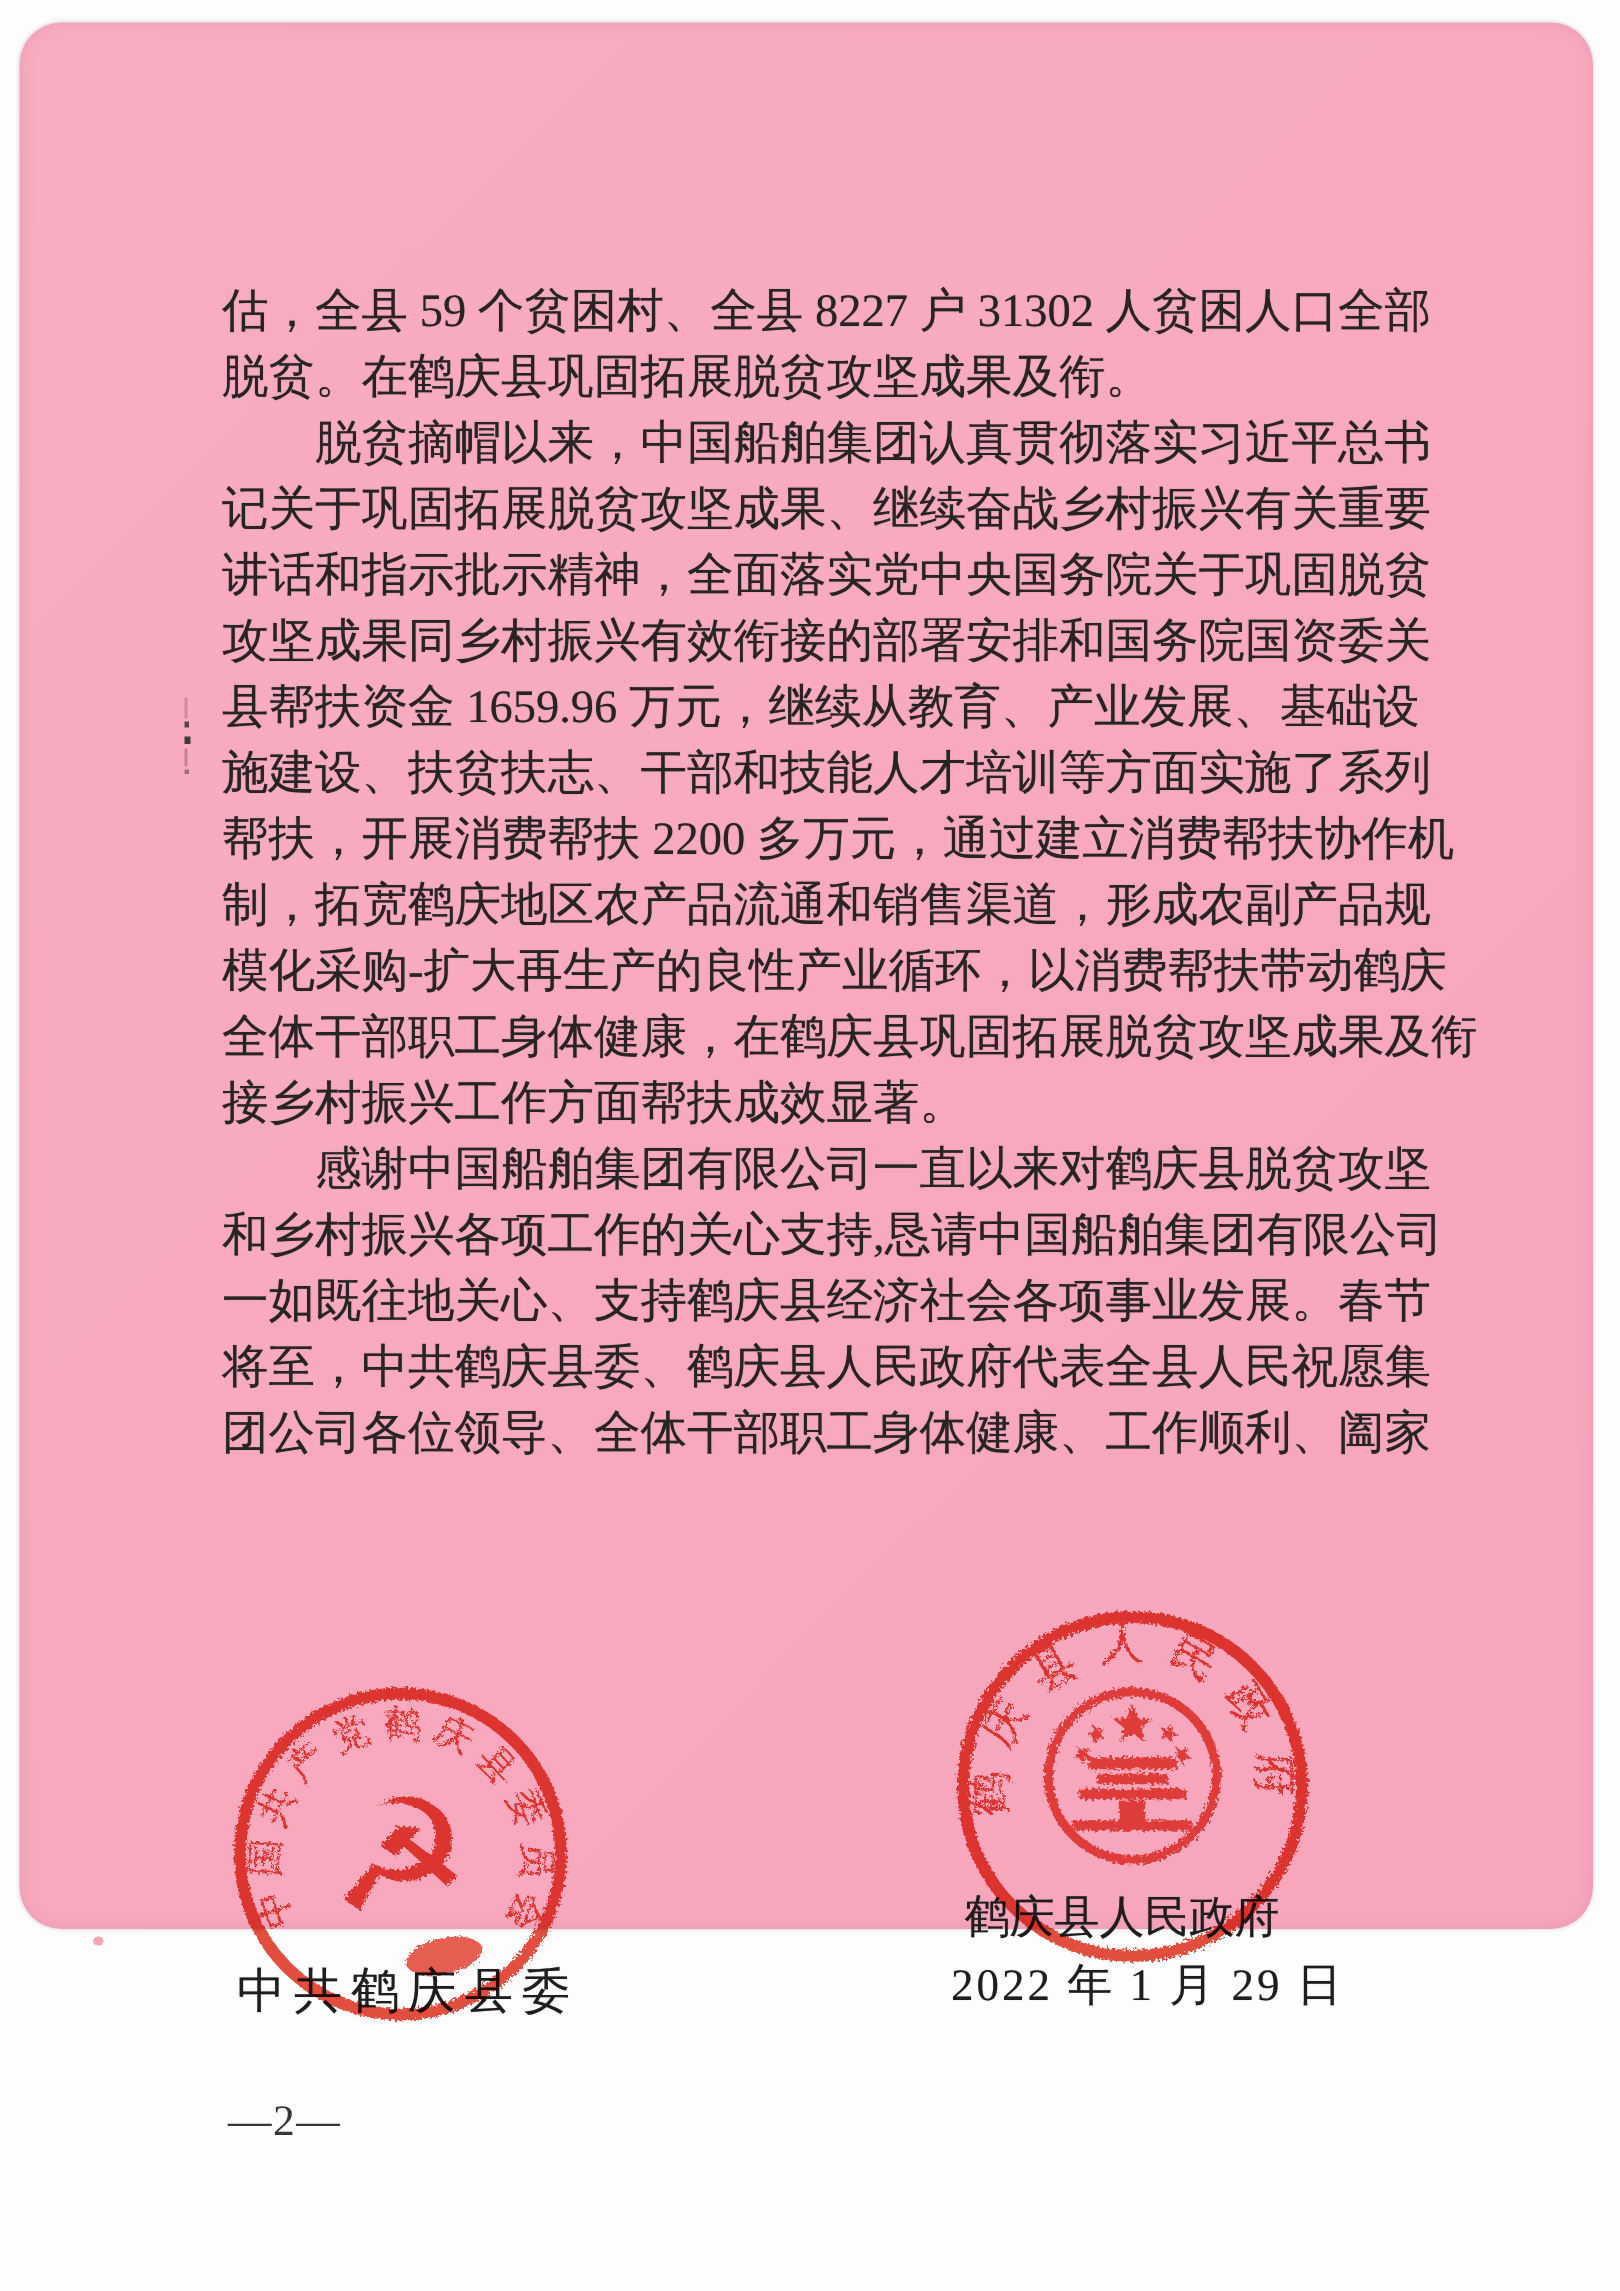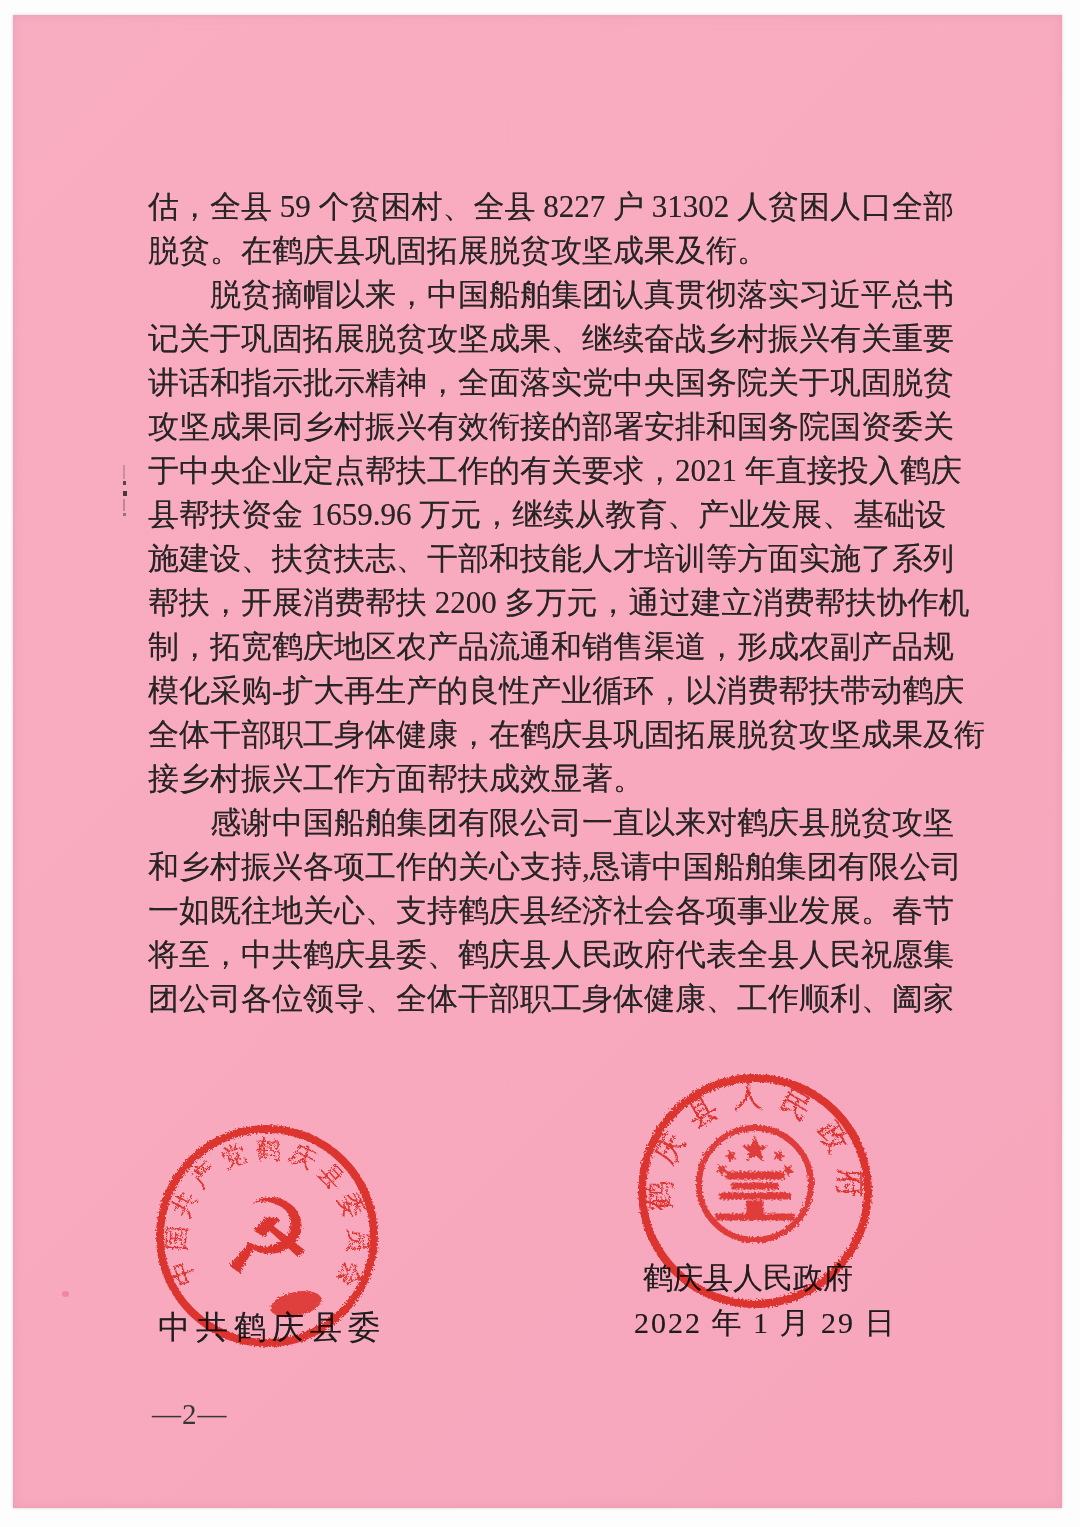--- a/index.html
+++ b/index.html
@@ -1,20 +1,20 @@
 <!DOCTYPE html>
 <html><head>
 <meta charset="utf-8">
 <style>
   html,body{margin:0;padding:0;background:#ffffff;}
   .stage{position:relative;width:1080px;height:1527px;background:#fdfdfd;overflow:hidden;
          font-family:"Liberation Serif", serif;}
-  .paper{position:absolute;left:13px;top:15px;width:1049px;height:1493px;
+  .paper{position:absolute;left:13px;top:15px;width:1049px;height:1271px;
          background:linear-gradient(135deg,#f9adc1 0%,#f8a9be 55%,#f7a6bc 100%);
-         box-shadow:inset 0 0 10px rgba(195,120,150,.28), 0 0 3px rgba(0,0,0,.18);}
+         box-shadow:inset 0 0 10px rgba(195,120,150,.28), 0 0 3px rgba(0,0,0,.18);border-radius:28px;}
   .body-text{position:absolute;left:135px;top:170px;width:792px;
              font-size:31px;line-height:44px;color:#272425;
              font-family:"Liberation Serif", serif;}
   .line{width:100%;text-align:justify;text-align-last:justify;white-space:nowrap;
         text-shadow:0 0 .6px rgba(40,35,38,.55);}
   .line.para-end{text-align-last:left;}
   .line.indent{text-indent:62px;}
   .sig{position:absolute;color:#201d1f;white-space:nowrap;
        text-shadow:0 0 .6px rgba(40,35,38,.5);}
   .sig-left{left:145px;top:1243px;font-size:32px;letter-spacing:6px;margin-top:48px;}
@@ -36,21 +36,20 @@
 <div class="stage">
   <div class="paper">
 
     <div class="body-text">
       <div class="line">估，全县 59 个贫困村、全县 8227 户 31302 人贫困人口全部</div>
       <div class="line para-end">脱贫。在鹤庆县巩固拓展脱贫攻坚成果及衔。</div>
       <div class="line indent">脱贫摘帽以来，中国船舶集团认真贯彻落实习近平总书</div>
       <div class="line">记关于巩固拓展脱贫攻坚成果、继续奋战乡村振兴有关重要</div>
       <div class="line">讲话和指示批示精神，全面落实党中央国务院关于巩固脱贫</div>
       <div class="line">攻坚成果同乡村振兴有效衔接的部署安排和国务院国资委关</div>
-      <div class="line">于中央企业定点帮扶工作的有关要求，2021 年直接投入鹤庆</div>
       <div class="line">县帮扶资金 1659.96 万元，继续从教育、产业发展、基础设</div>
       <div class="line">施建设、扶贫扶志、干部和技能人才培训等方面实施了系列</div>
       <div class="line">帮扶，开展消费帮扶 2200 多万元，通过建立消费帮扶协作机</div>
       <div class="line">制，拓宽鹤庆地区农产品流通和销售渠道，形成农副产品规</div>
       <div class="line">模化采购-扩大再生产的良性产业循环，以消费帮扶带动鹤庆</div>
       <div class="line">全体干部职工身体健康，在鹤庆县巩固拓展脱贫攻坚成果及衔</div>
       <div class="line para-end">接乡村振兴工作方面帮扶成效显著。</div>
       <div class="line indent">感谢中国船舶集团有限公司一直以来对鹤庆县脱贫攻坚</div>
       <div class="line">和乡村振兴各项工作的关心支持,恳请中国船舶集团有限公司</div>
       <div class="line">一如既往地关心、支持鹤庆县经济社会各项事业发展。春节</div>

